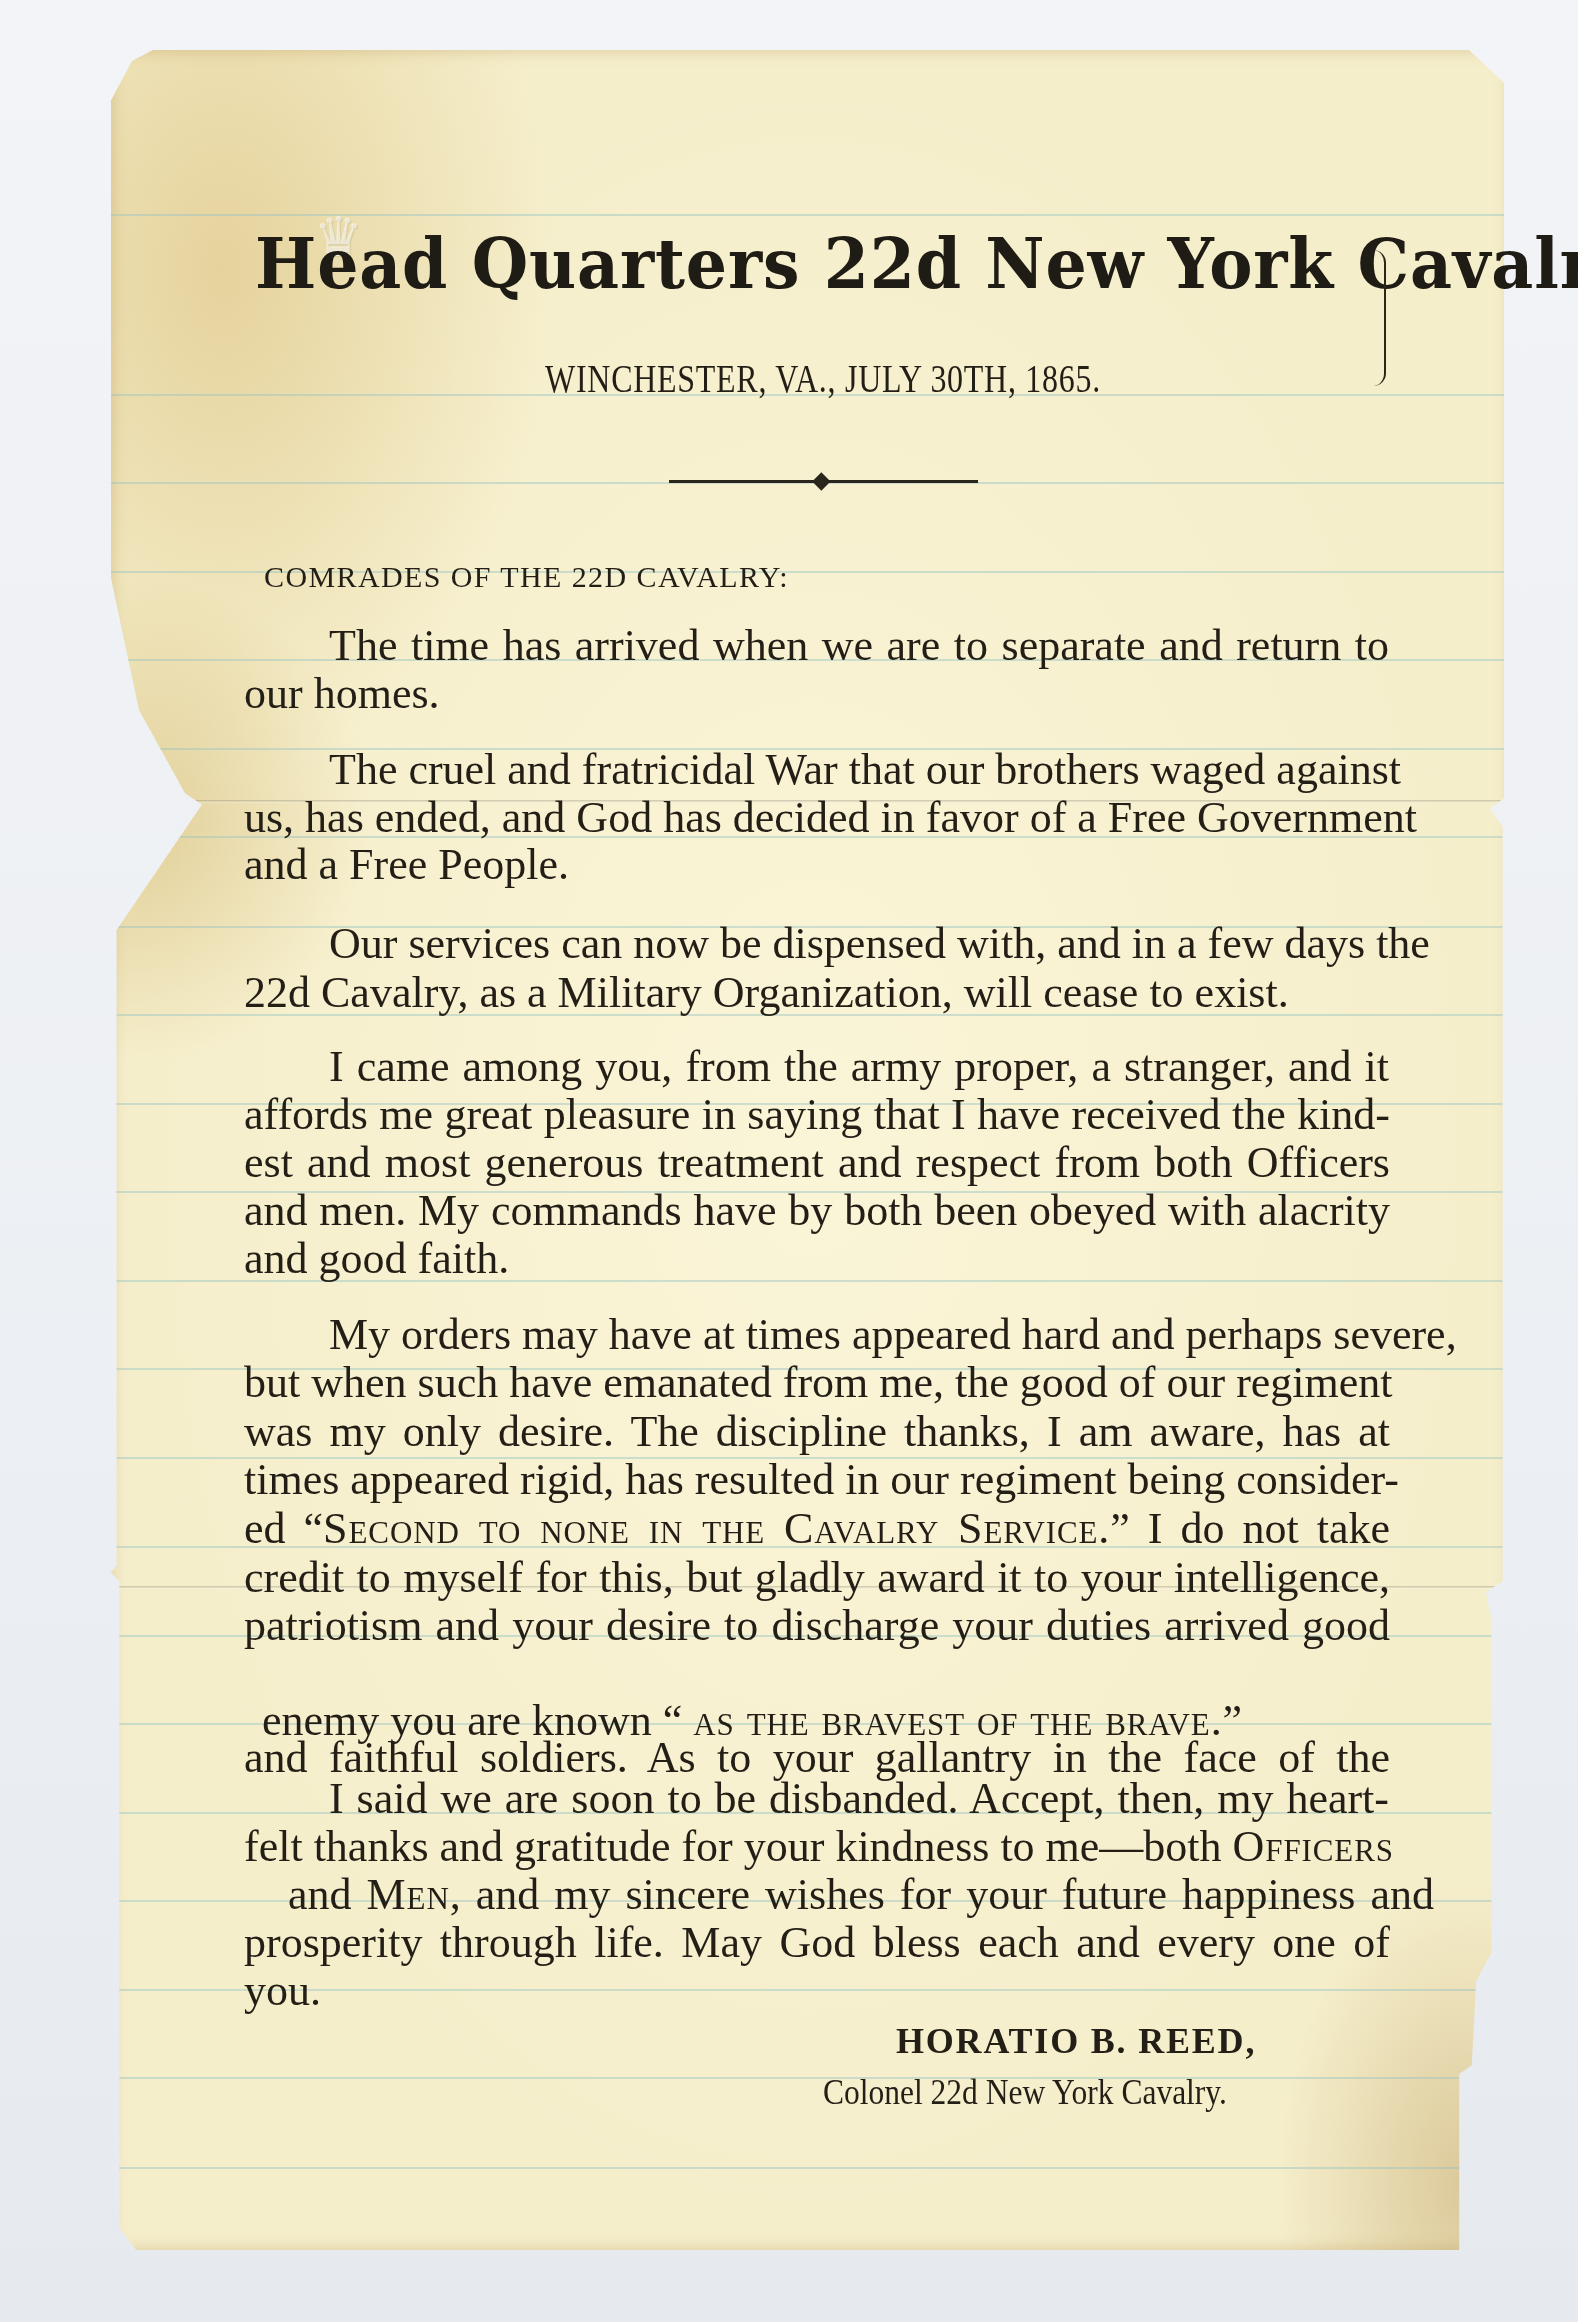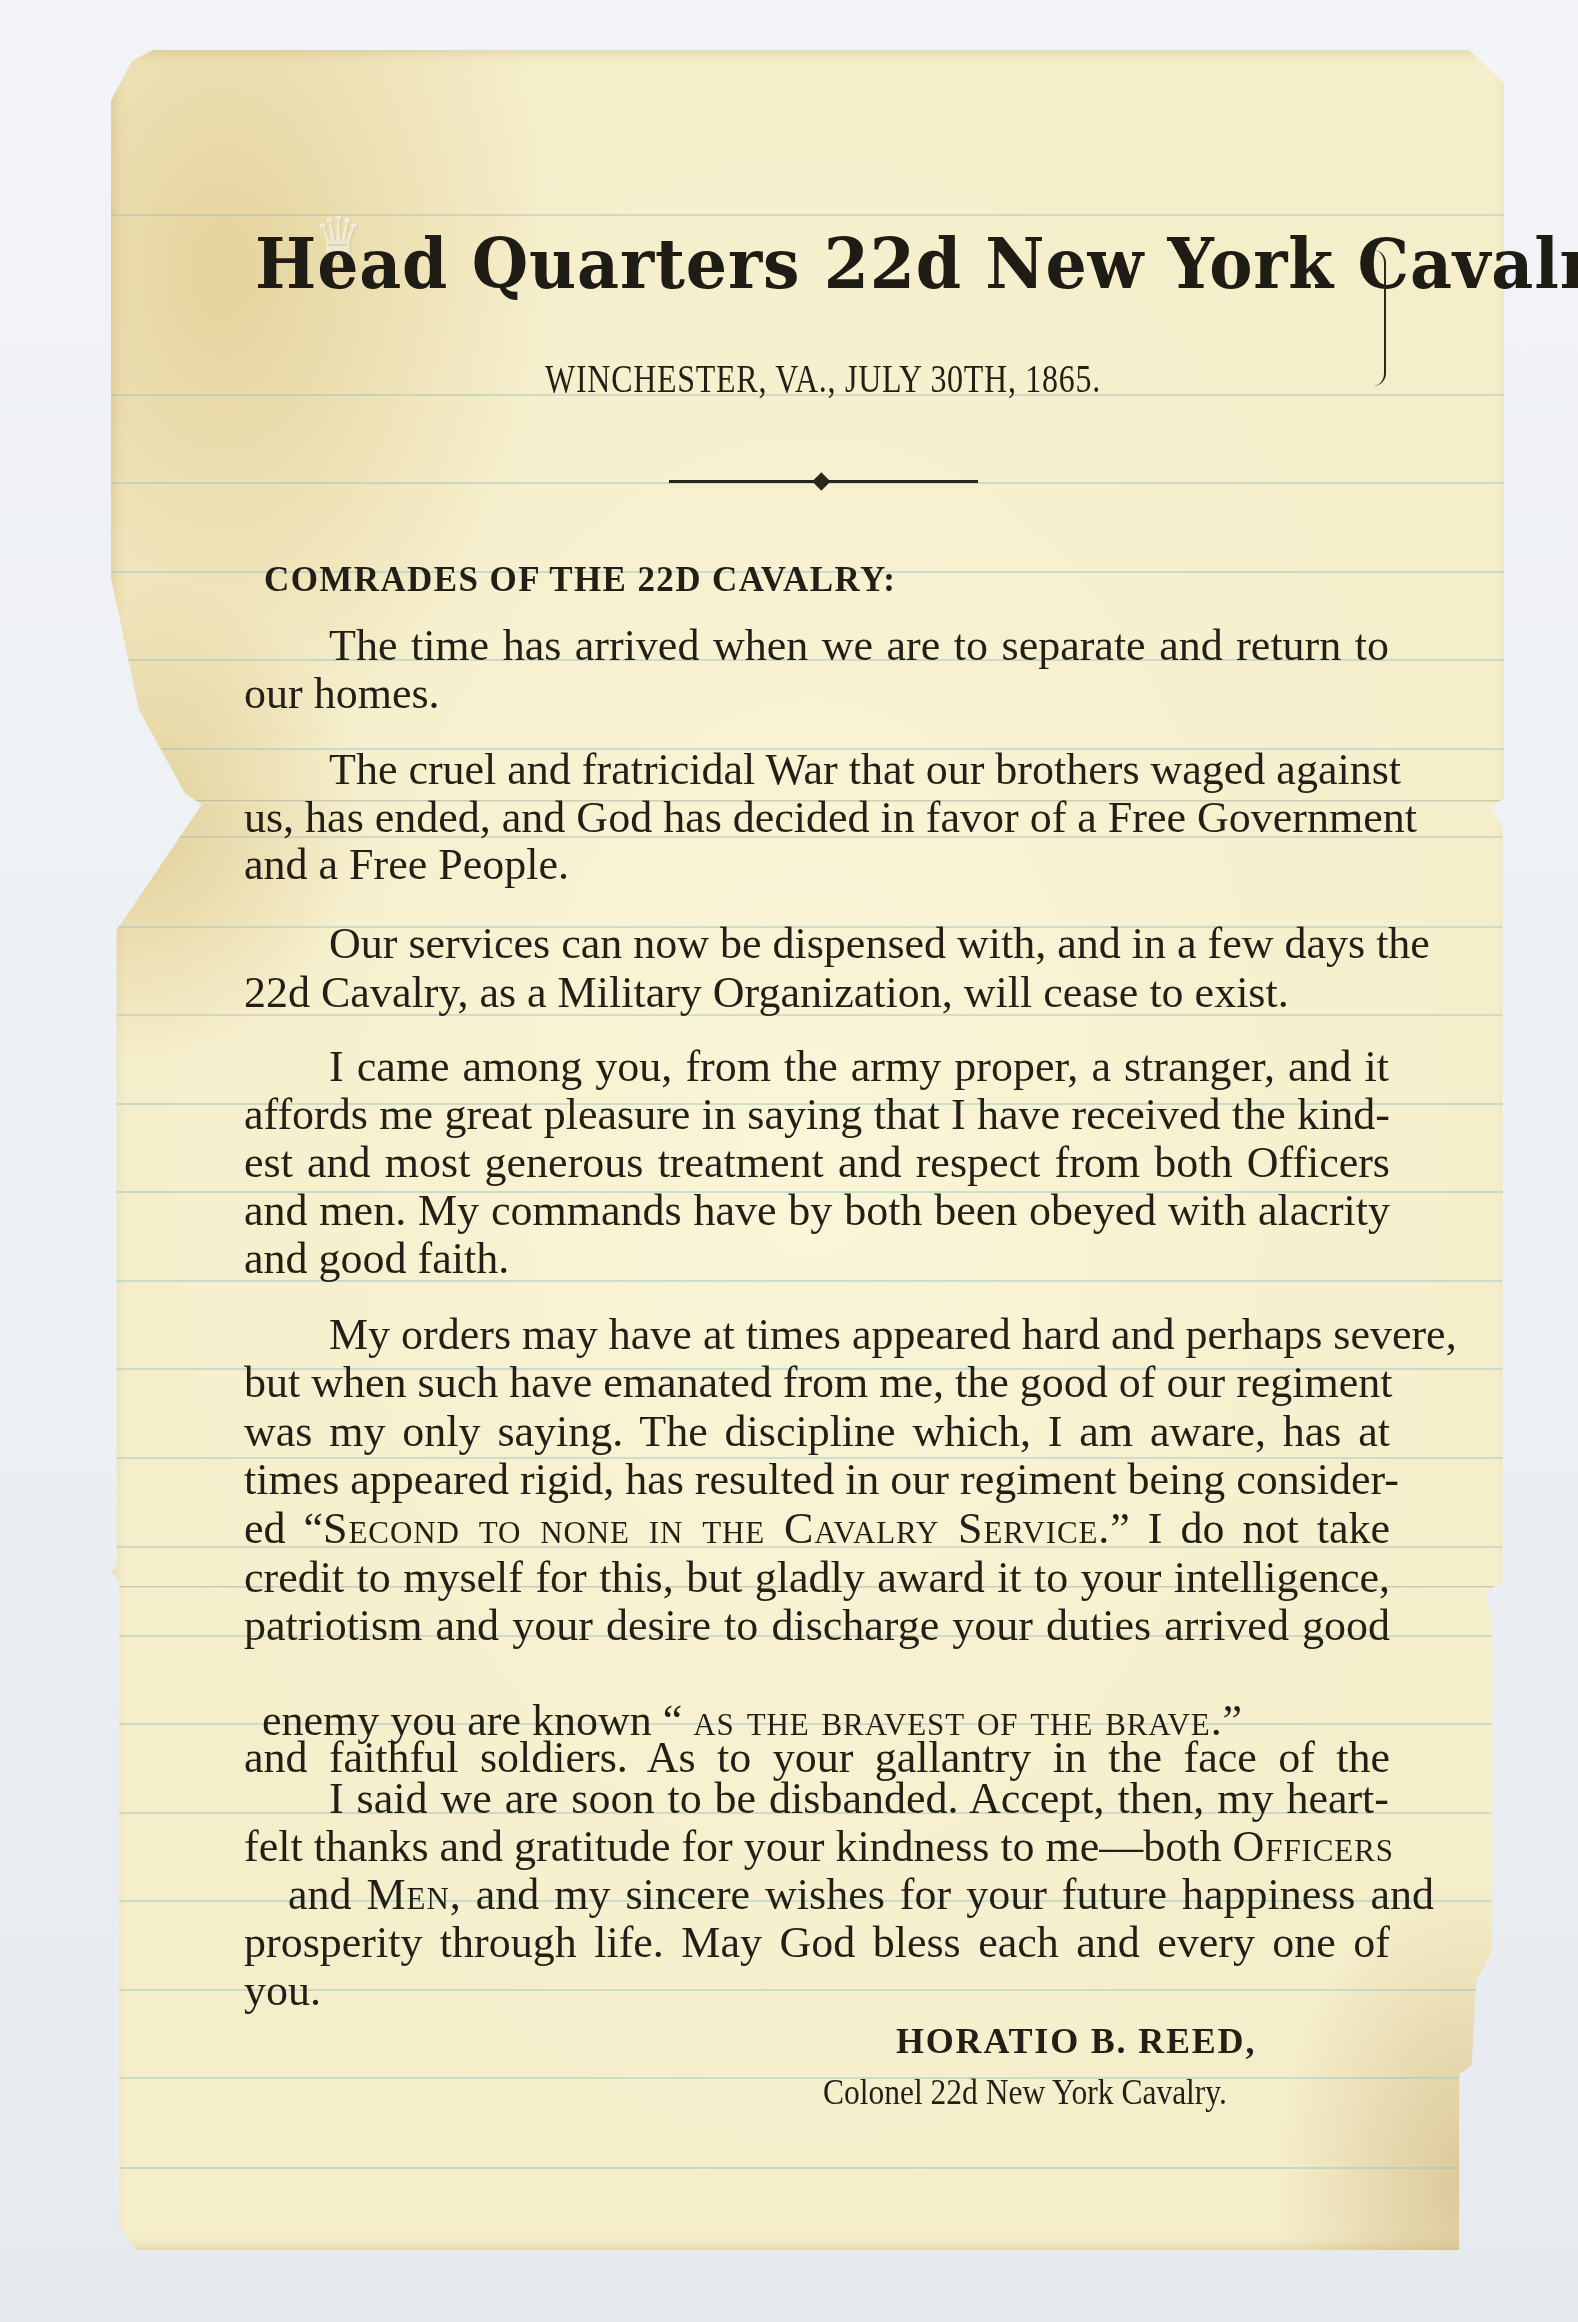--- a/index.html
+++ b/index.html
@@ -59,21 +59,21 @@
     }
     .divider {
       position: absolute; left: 669px; top: 480px; width: 309px; height: 2.7px; background: #2a261c;
     }
     .divider-diamond {
       position: absolute; left: 815px; top: 475px; width: 12.7px; height: 12.7px;
       background: #2a261c; transform: rotate(45deg);
     }
     .salutation {
       position: absolute; left: 264px; top: 560px;
-      font-weight: bold; font-size: 35px; letter-spacing: 1.4px; white-space: nowrap;
+      font-weight: normal; font-size: 30px; letter-spacing: 1.4px; white-space: nowrap;
     }
     .line {
       position: absolute; left: 244px; width: 1146px; height: 48px;
       font-size: 44px; line-height: 48px; white-space: nowrap;
       text-align: justify; text-align-last: justify;
     }
     .line.last { text-align-last: left; }
     .line.indent { left: 329px; width: 1060px; }
     .sc { font-variant: small-caps; letter-spacing: 0.9px; }
     .signature {
@@ -138,21 +138,21 @@
     <div class="line ink last" style="top: 841px;">and a Free People.</div>
     <div class="line ink indent" style="top: 920px;">Our services can now be dispensed with, and in a few days the</div>
     <div class="line ink last" style="top: 969px;">22d Cavalry, as a Military Organization, will cease to exist.</div>
     <div class="line ink indent" style="top: 1043px;">I came among you, from the army proper, a stranger, and it</div>
     <div class="line ink" style="top: 1091px;">affords me great pleasure in saying that I have received the kind-</div>
     <div class="line ink" style="top: 1139px;">est and most generous treatment and respect from both Officers</div>
     <div class="line ink" style="top: 1187px;">and men. My commands have by both been obeyed with alacrity</div>
     <div class="line ink last" style="top: 1235px;">and good faith.</div>
     <div class="line ink indent" style="top: 1311px;">My orders may have at times appeared hard and perhaps severe,</div>
     <div class="line ink" style="top: 1359px;">but when such have emanated from me, the good of our regiment</div>
-    <div class="line ink" style="top: 1408px;">was my only saying. The discipline which, I am aware, has at</div>
+    <div class="line ink" style="top: 1408px;">was my only desire. The discipline thanks, I am aware, has at</div>
     <div class="line ink" style="top: 1456px;">times appeared rigid, has resulted in our regiment being consider-</div>
     <div class="line ink" style="top: 1505px;"><span>ed “</span><span class="sc">Second to none in the Cavalry Service.</span><span>” I do not take</span></div>
     <div class="line ink" style="top: 1554px;">credit to myself for this, but gladly award it to your intelligence,</div>
     <div class="line ink" style="top: 1602px;">patriotism and your desire to discharge your duties arrived good</div>
     <div class="line ink" style="top: 1734px;">and faithful soldiers. As to your gallantry in the face of the</div>
     <div class="line ink last" style="top: 1697px; margin-left: 18px;"><span>enemy you are known “ </span><span class="sc">as the bravest of the brave.</span><span>”</span></div>
     <div class="line ink indent" style="top: 1775px;">I said we are soon to be disbanded. Accept, then, my heart-</div>
     <div class="line ink" style="top: 1823px;"><span>felt thanks and gratitude for your kindness to me—both </span><span class="sc">Officers</span><span></span></div>
     <div class="line ink" style="top: 1871px; margin-left: 44px;"><span>and </span><span class="sc">Men</span><span>, and my sincere wishes for your future happiness and</span></div>
     <div class="line ink" style="top: 1919px;">prosperity through life. May God bless each and every one of</div>

